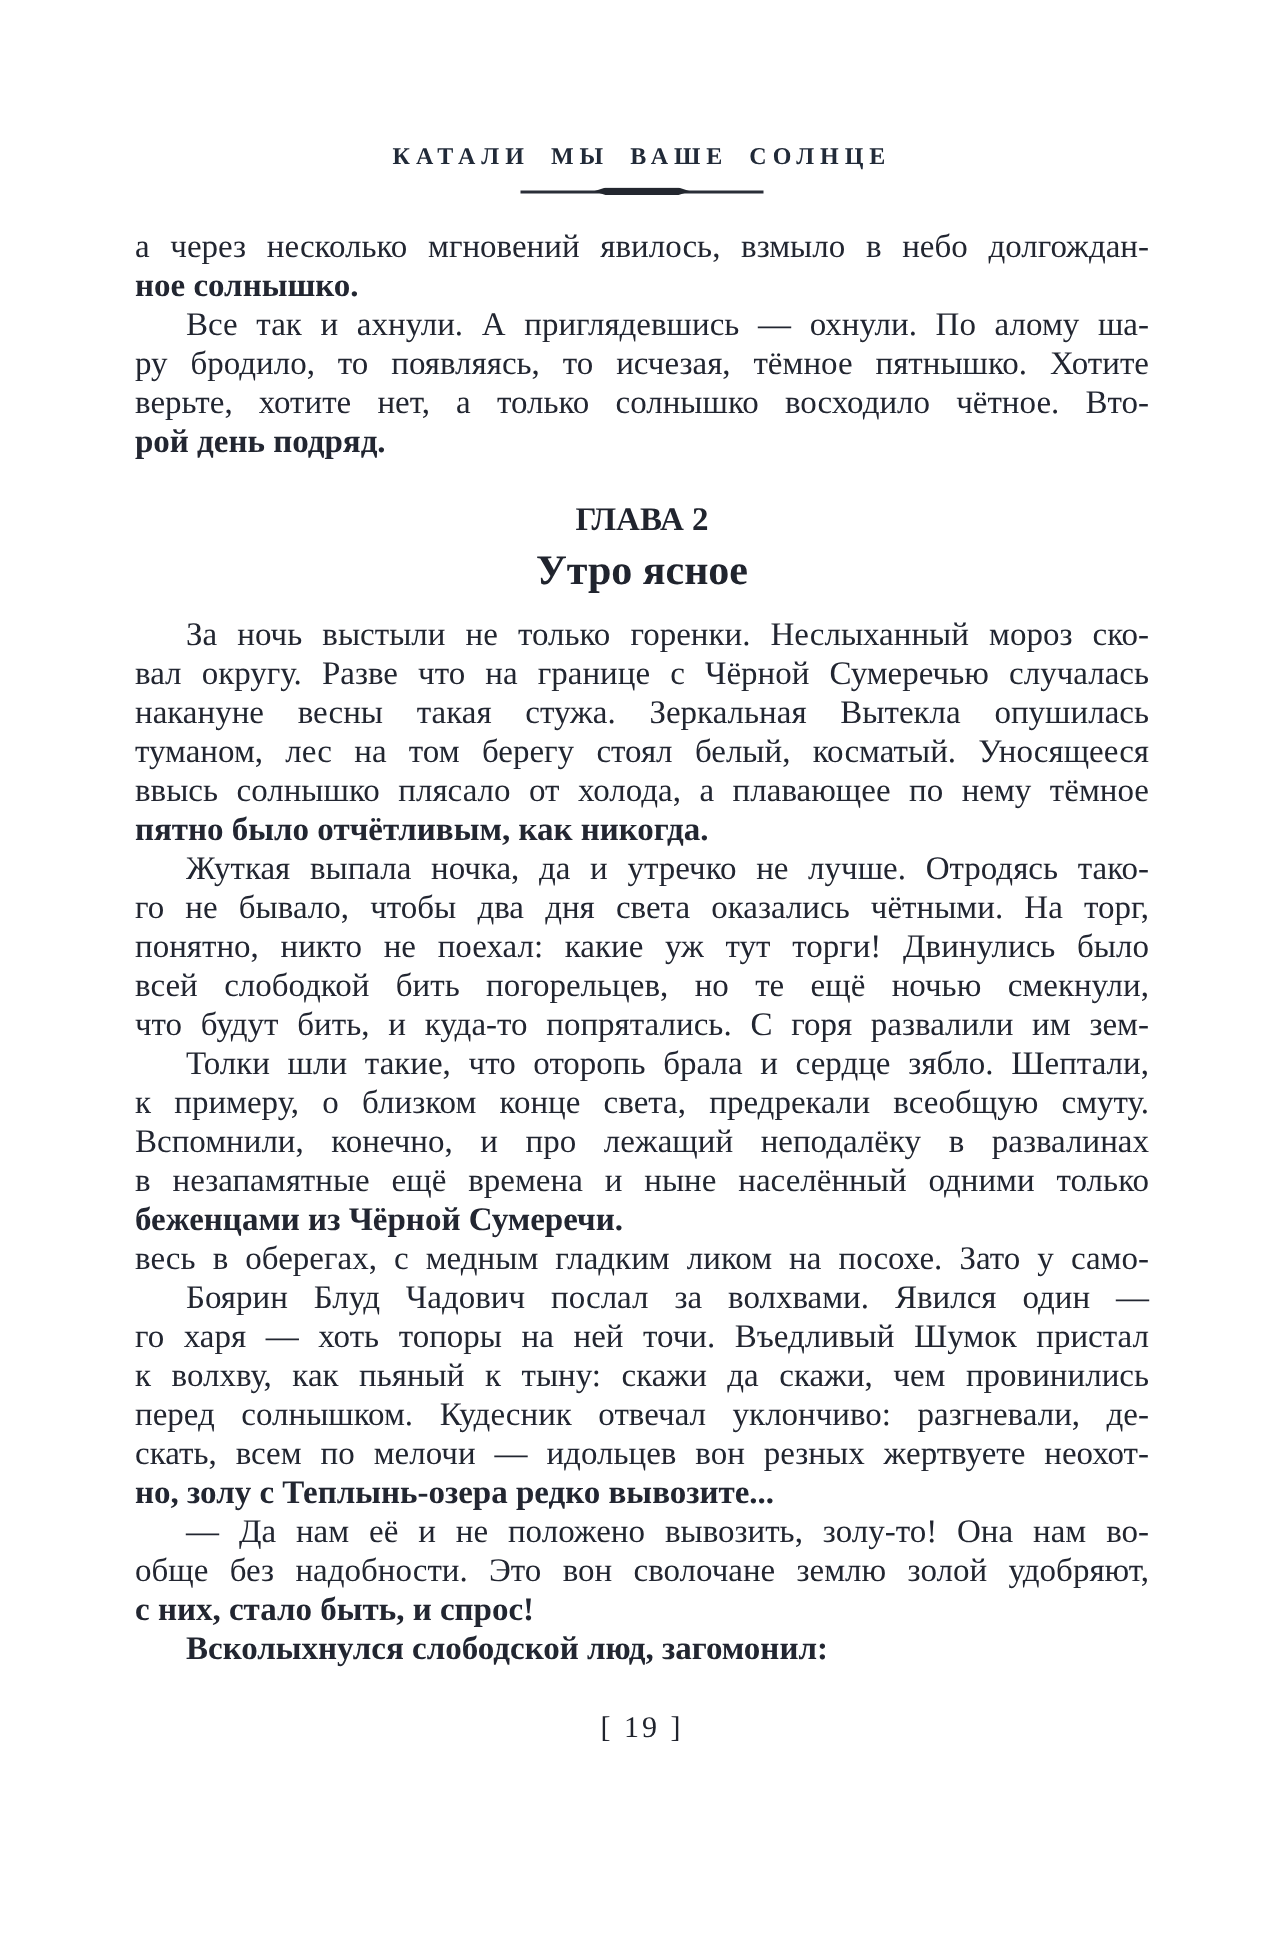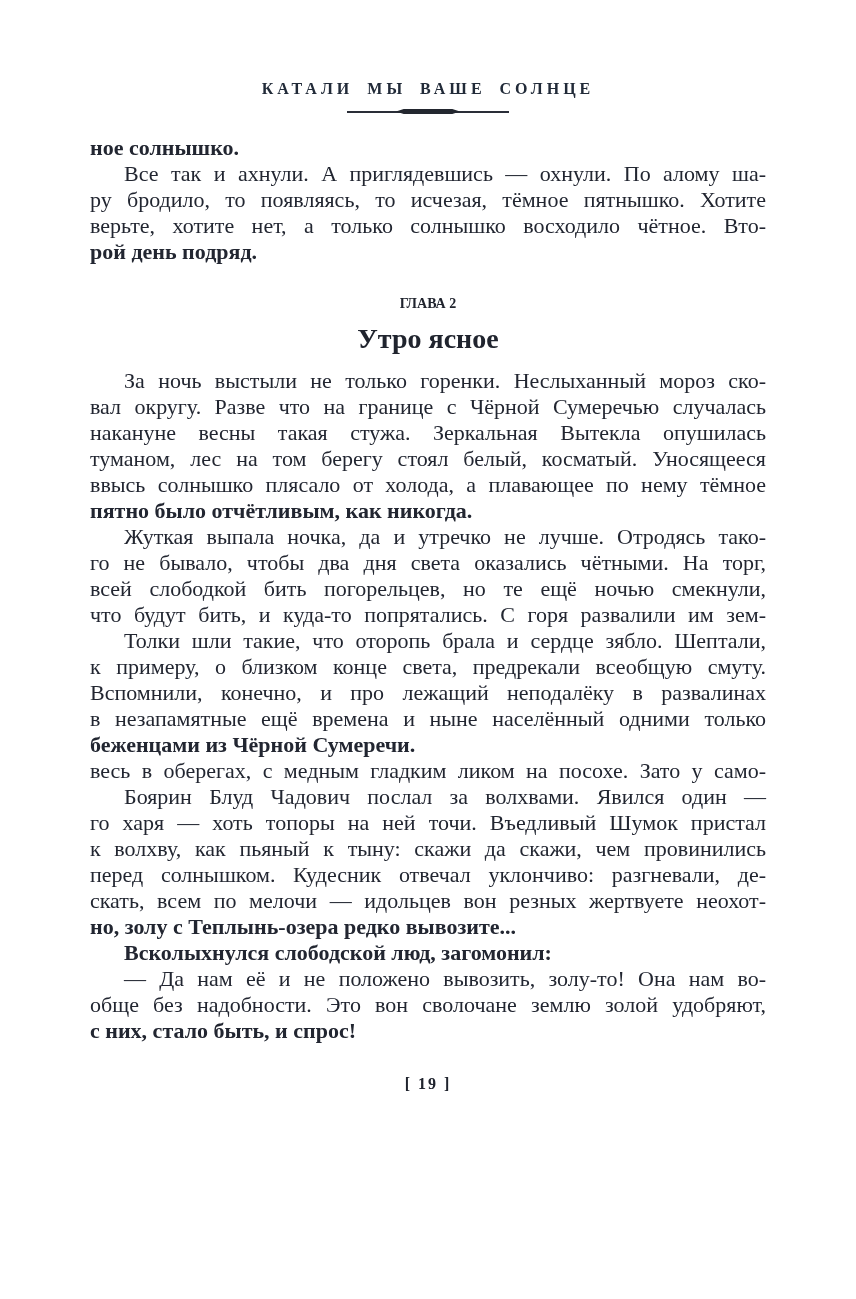--- a/index.html
+++ b/index.html
@@ -2,21 +2,21 @@
 <html lang="ru"><head>
 <meta charset="utf-8">
 <style>
   html, body { margin: 0; padding: 0; }
   body { background: #ffffff; }
 
   .page {
     position: relative;
     width: 856px;
     height: 1234px;
-    margin: 0 auto;
+    margin: 16px auto;
     background: #ffffff;
     color: #222631;
     font-family: "Liberation Serif", "DejaVu Serif", serif;
     overflow: hidden;
   }
 
   
   .running-head { padding-top: 79px; text-align: center; }
   .running-title {
     font-size: 16px;
@@ -58,39 +58,39 @@
   .line {
     text-align: justify;
     text-align-last: justify;
   }
   .line.last { text-align-last: left; font-weight: bold; }
   .line.indent { text-indent: 34px; }
 
   
   .chapter { margin-top: 24px; margin-bottom: 14px; text-align: center; }
   .chapter-number {
-    font-size: 14px;
+    font-size: 22px;
     font-weight: bold;
     line-height: 30px;
     color: #20242e;
   }
   .chapter-title {
     margin-top: 5px;
     font-size: 28px;
     font-weight: bold;
     line-height: 30px;
     color: #20242e;
   }
 
   
   .page-footer { margin-top: 28px; text-align: center; }
   .page-number {
     display: inline-block;
-    font-size: 16px;
-    font-weight: bold;
+    font-size: 20px;
+    font-weight: normal;
     line-height: 24px;
     letter-spacing: 2px;
     color: #20242e;
   }
 </style>
 </head>
 <body>
 
 <div class="page">
 
@@ -98,20 +98,21 @@
     <div class="running-title">КАТАЛИ МЫ ВАШЕ СОЛНЦЕ</div>
     <div class="divider">
       <span class="divider-bar"></span>
     </div>
   </header>
 
   <main class="body-text">
 
     <section>
         <div class="para">
+          <div class="line">а через несколько мгновений явилось, взмыло в небо долгождан-</div>
           <div class="line last">ное солнышко.</div>
         </div>
         <div class="para">
           <div class="line indent">Все так и ахнули. А приглядевшись — охнули. По алому ша-</div>
           <div class="line">ру бродило, то появляясь, то исчезая, тёмное пятнышко. Хотите</div>
           <div class="line">верьте, хотите нет, а только солнышко восходило чётное. Вто-</div>
           <div class="line last">рой день подряд.</div>
         </div>
       </section>
 
@@ -125,46 +126,47 @@
           <div class="line indent">За ночь выстыли не только горенки. Неслыханный мороз ско-</div>
           <div class="line">вал округу. Разве что на границе с Чёрной Сумеречью случалась</div>
           <div class="line">накануне весны такая стужа. Зеркальная Вытекла опушилась</div>
           <div class="line">туманом, лес на том берегу стоял белый, косматый. Уносящееся</div>
           <div class="line">ввысь солнышко плясало от холода, а плавающее по нему тёмное</div>
           <div class="line last">пятно было отчётливым, как никогда.</div>
         </div>
         <div class="para">
           <div class="line indent">Жуткая выпала ночка, да и утречко не лучше. Отродясь тако-</div>
           <div class="line">го не бывало, чтобы два дня света оказались чётными. На торг,</div>
+          <div class="line">понятно, никто не поехал: какие уж тут торги! Двинулись было</div>
           <div class="line">всей слободкой бить погорельцев, но те ещё ночью смекнули,</div>
           <div class="line">что будут бить, и куда-то попрятались. С горя развалили им зем-</div>
         </div>
         <div class="para">
           <div class="line indent">Толки шли такие, что оторопь брала и сердце зябло. Шептали,</div>
           <div class="line">к примеру, о близком конце света, предрекали всеобщую смуту.</div>
           <div class="line">Вспомнили, конечно, и про лежащий неподалёку в развалинах</div>
           <div class="line">в незапамятные ещё времена и ныне населённый одними только</div>
           <div class="line last">беженцами из Чёрной Сумеречи.</div>
         </div>
         <div class="para">
           <div class="line">весь в оберегах, с медным гладким ликом на посохе. Зато у само-</div>
           <div class="line indent">Боярин Блуд Чадович послал за волхвами. Явился один —</div>
           <div class="line">го харя — хоть топоры на ней точи. Въедливый Шумок пристал</div>
           <div class="line">к волхву, как пьяный к тыну: скажи да скажи, чем провинились</div>
           <div class="line">перед солнышком. Кудесник отвечал уклончиво: разгневали, де-</div>
           <div class="line">скать, всем по мелочи — идольцев вон резных жертвуете неохот-</div>
           <div class="line last">но, золу с Теплынь-озера редко вывозите...</div>
         </div>
         <div class="para">
-          <div class="line last indent">Всколыхнулся слободской люд, загомонил:</div>
-        </div>
-        <div class="para">
           <div class="line indent">— Да нам её и не положено вывозить, золу-то! Она нам во-</div>
           <div class="line">обще без надобности. Это вон сволочане землю золой удобряют,</div>
           <div class="line last">с них, стало быть, и спрос!</div>
+        </div>
+        <div class="para">
+          <div class="line last indent">Всколыхнулся слободской люд, загомонил:</div>
         </div>
       </section>
 
   </main>
 
   <footer class="page-footer">
     <div class="page-number">[ 19 ]</div>
   </footer>
 
 </div>

